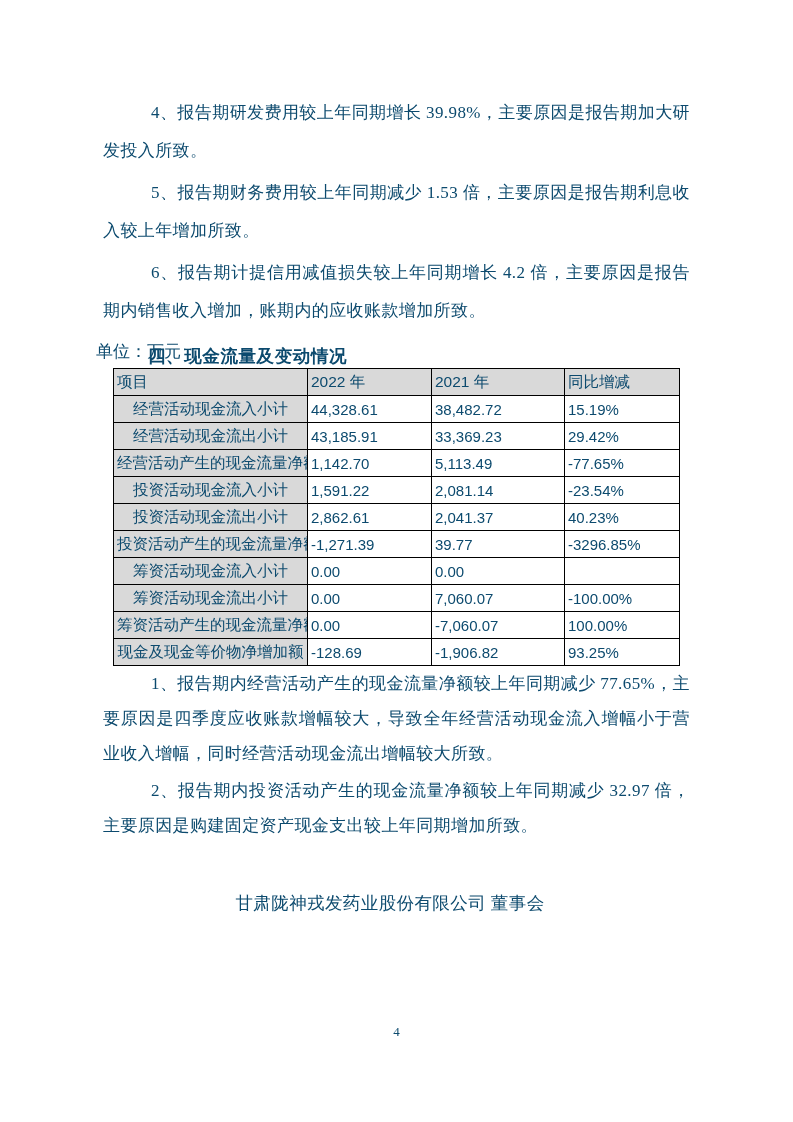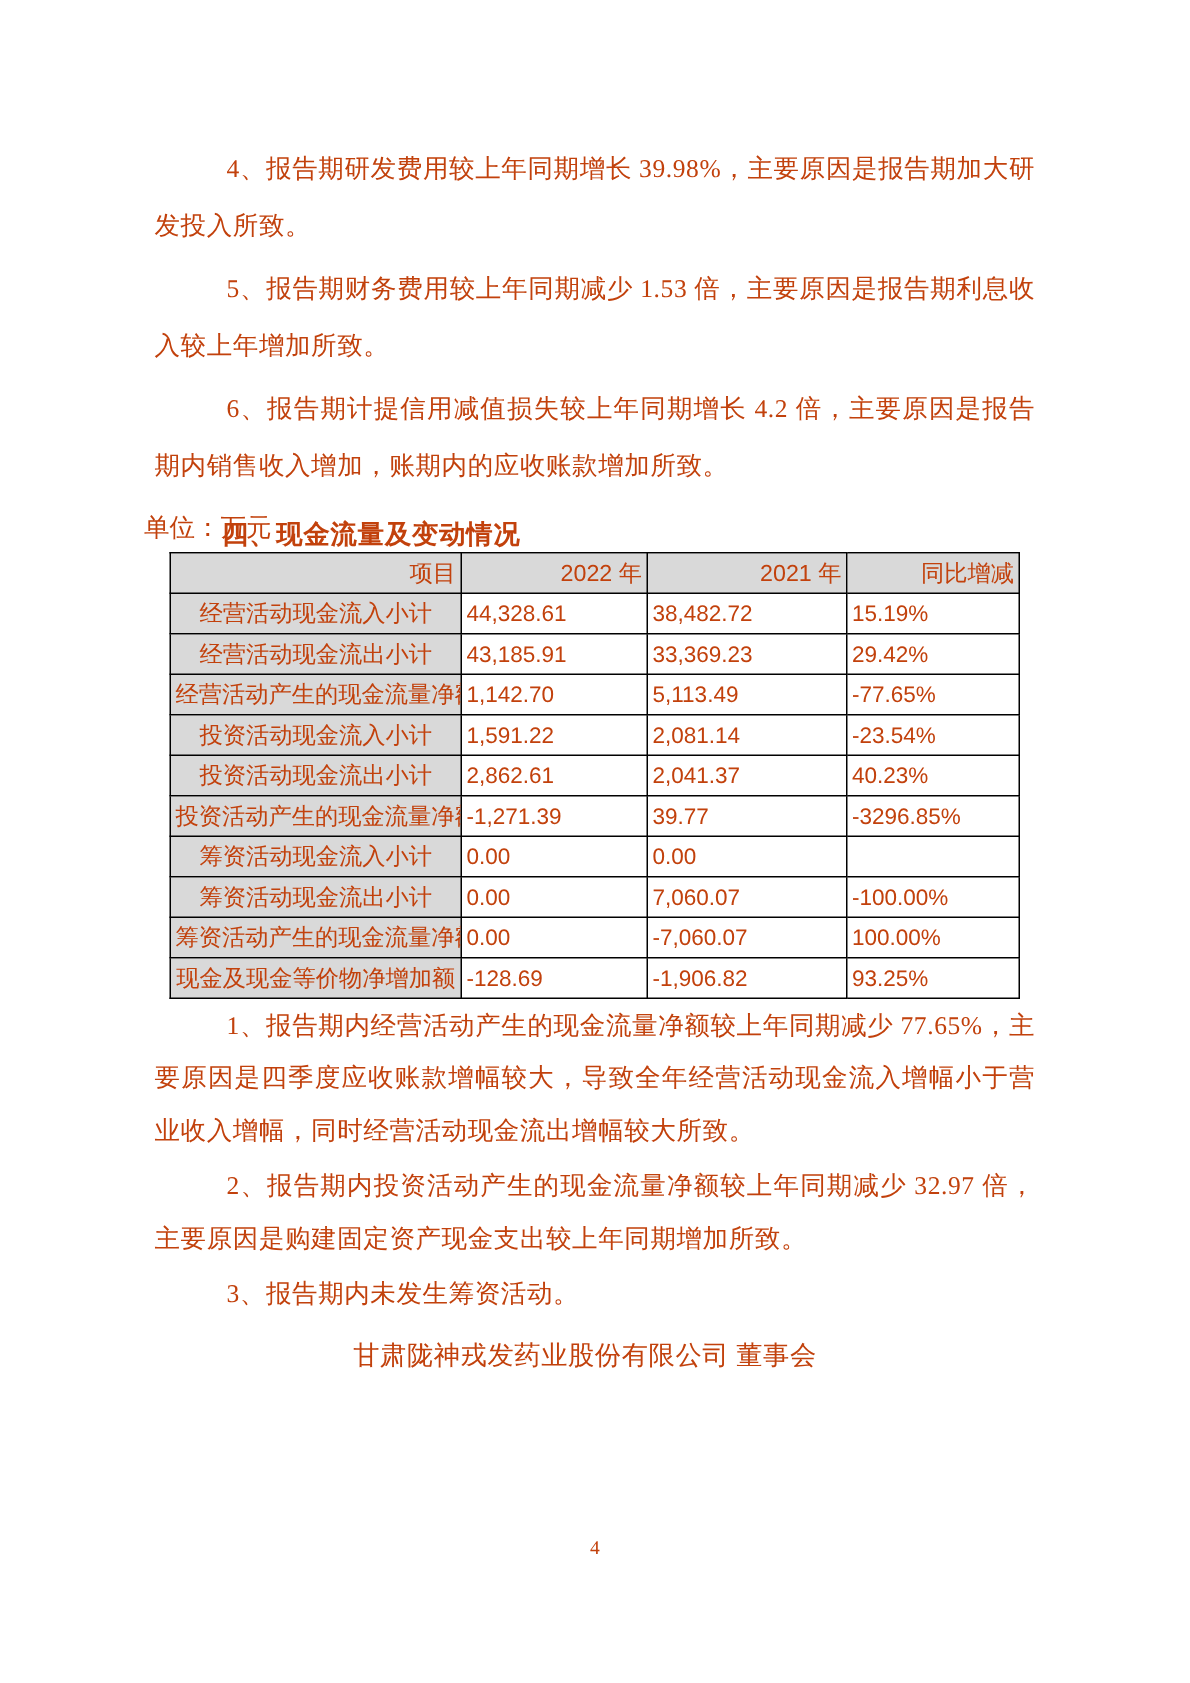--- a/index.html
+++ b/index.html
@@ -1,20 +1,20 @@
 <!DOCTYPE html>
 <html><head>
 <meta charset="utf-8">
 <style>
   html,body { margin:0; padding:0; background:#ffffff; }
   .page {
     position:relative;
     width:793px; height:1122px;
     background:#ffffff;
-    color:#c2410c;
+    color:#0c4a6e;
     font-family:"Liberation Serif","DejaVu Serif",serif;
     overflow:hidden;
   }
   
   .para-block-top { position:absolute; left:103px; top:94px; width:587px; }
   .para-block-top p {
     margin:0 0 4px 0;
     font-size:17px; line-height:38px;
     text-align:justify; text-indent:48px;
     letter-spacing:0.4px;
@@ -38,21 +38,21 @@
     width:566px; border-collapse:collapse; table-layout:fixed;
   }
   .cashflow-table th, .cashflow-table td {
     border:1px solid #000000;
     height:26px; padding:0 3px;
     overflow:hidden; white-space:nowrap;
     vertical-align:middle;
   }
   .cashflow-table th {
     background:#d9d9d9;
-    font-weight:normal; font-size:15.5px; text-align:right;
+    font-weight:normal; font-size:15.5px; text-align:left;
     font-family:"Liberation Sans","DejaVu Sans",sans-serif;
   }
   .cashflow-table td.row-label {
     background:#d9d9d9;
     font-size:15.5px; text-align:center;
     font-family:"Liberation Serif","DejaVu Serif",serif;
   }
   .cashflow-table td.num {
     font-family:"Liberation Sans","DejaVu Sans",sans-serif;
     font-size:15px; text-align:left;
@@ -166,21 +166,20 @@
         <td class="num">-128.69</td>
         <td class="num">-1,906.82</td>
         <td class="num">93.25%</td>
       </tr>
     </tbody>
   </table>
 
   <div class="para-block-bottom">
     <p>1、报告期内经营活动产生的现金流量净额较上年同期减少 77.65%，主要原因是四季度应收账款增幅较大，导致全年经营活动现金流入增幅小于营业收入增幅，同时经营活动现金流出增幅较大所致。</p>
     <p>2、报告期内投资活动产生的现金流量净额较上年同期减少 32.97 倍，主要原因是购建固定资产现金支出较上年同期增加所致。</p>
-    <p>3、报告期内未发生筹资活动。</p>
   </div>
 
   <div class="signature-block">
     <p class="sig-line">甘肃陇神戎发药业股份有限公司  董事会</p>
   </div>
 
   <div class="page-number">4</div>
 
 </div>
 

